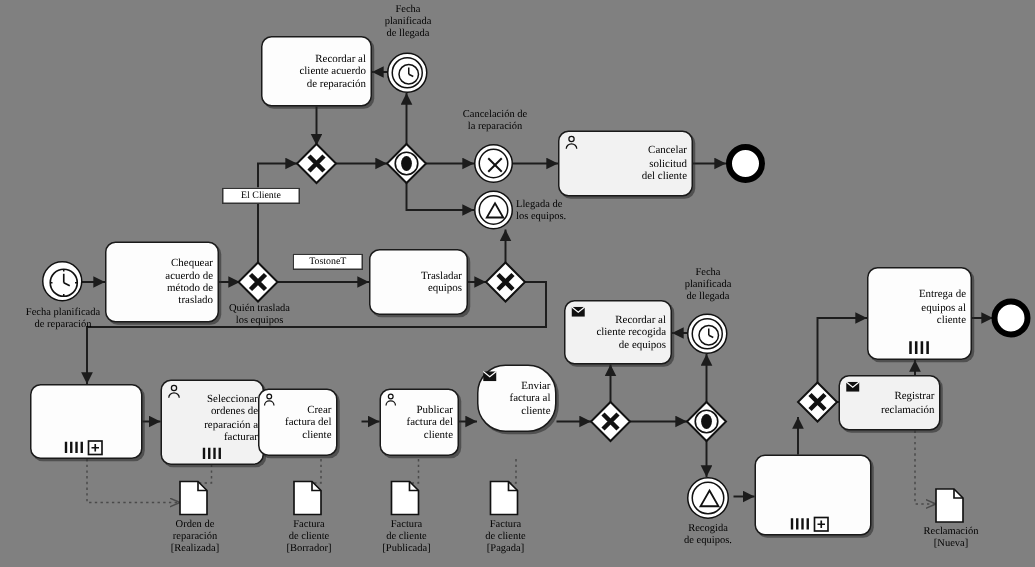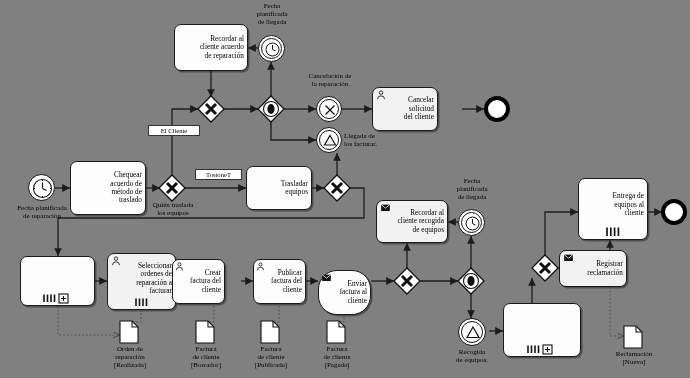--- a/index.html
+++ b/index.html
@@ -158,21 +158,21 @@
 </div>
 <div class="lbl" style="left:292px;top:72px;width:76px;">Cancelación de
 la reparación</div>
 
 <div class="ev inter" style="left:316px;top:127px;width:26px;height:26px;">
   <svg width="26" height="26" style="position:absolute;left:0;top:0;">
     <path d="M13,7.5 L18.5,17 L7.5,17 z" fill="none" stroke="#111" stroke-width="1.2"></path>
   </svg>
 </div>
 <div class="lbl" style="left:344px;top:132px;width:64px;text-align:left;">Llegada de
-los facturar.</div>
+los equipos.</div>
 
 <div class="ev inter" style="left:458px;top:209px;width:27px;height:27px;">
   <svg width="27" height="27" style="position:absolute;left:0;top:0;">
     <circle cx="13.5" cy="13.5" r="6.5" fill="none" stroke="#111" stroke-width="1"></circle>
     <line x1="13.5" y1="13.5" x2="13.5" y2="9" stroke="#111" stroke-width="1"></line>
     <line x1="13.5" y1="13.5" x2="16.5" y2="15" stroke="#111" stroke-width="1"></line>
   </svg>
 </div>
 <div class="lbl" style="left:433px;top:177px;width:78px;">Fecha
 planificada
@@ -256,21 +256,21 @@
 acuerdo de
 método de
 traslado</span>
 </div>
 
 <div class="task" style="left:246px;top:166px;width:66px;height:44px;">
   <span class="tx">Trasladar
 equipos</span>
 </div>
 
-<div class="task shaded" style="left:372px;top:87px;width:66px;height:44px;">
+<div class="task shaded" style="left:372px;top:87px;width:90px;height:44px;">
   <svg class="task-ico" viewBox="0 0 12 12">
     <circle cx="6" cy="3.2" r="2.1" fill="none" stroke="#111" stroke-width="1"></circle>
     <path d="M1.8,11 a4.2,4 0 0 1 8.4,0" fill="none" stroke="#111" stroke-width="1"></path>
   </svg>
   <span class="tx" style="padding-left:10px;">Cancelar
 solicitud
 del cliente</span>
 </div>
 
 <div class="task" style="left:20px;top:256px;width:75px;height:50px;">
@@ -322,21 +322,21 @@
 <div class="task" style="left:253px;top:259px;width:53px;height:45px;">
   <svg class="task-ico" viewBox="0 0 12 12" style="left:2px;top:2px;width:9px;height:9px;">
     <circle cx="6" cy="3.2" r="2.1" fill="none" stroke="#111" stroke-width="1.1"></circle>
     <path d="M1.8,11 a4.2,4 0 0 1 8.4,0" fill="none" stroke="#111" stroke-width="1.1"></path>
   </svg>
   <span class="tx" style="padding-left:7px;">Publicar
 factura del
 cliente</span>
 </div>
 
-<div class="task" style="left:318px;top:270px;width:53px;height:45px;border-radius:19px;">
+<div class="task" style="left:318px;top:243px;width:53px;height:45px;border-radius:19px;">
   <svg class="task-ico" viewBox="0 0 12 10" style="left:2px;top:3px;width:11px;height:8px;">
     <rect x="0.6" y="0.8" width="10.8" height="8" fill="#111"></rect>
     <path d="M0.6,0.8 L6,5.2 L11.4,0.8" fill="none" stroke="#fff" stroke-width="1"></path>
   </svg>
   <span class="tx" style="padding-left:8px;">Enviar
 factura al
 cliente</span>
 </div>
 
 <div class="task shaded" style="left:376px;top:200px;width:72px;height:43px;">

